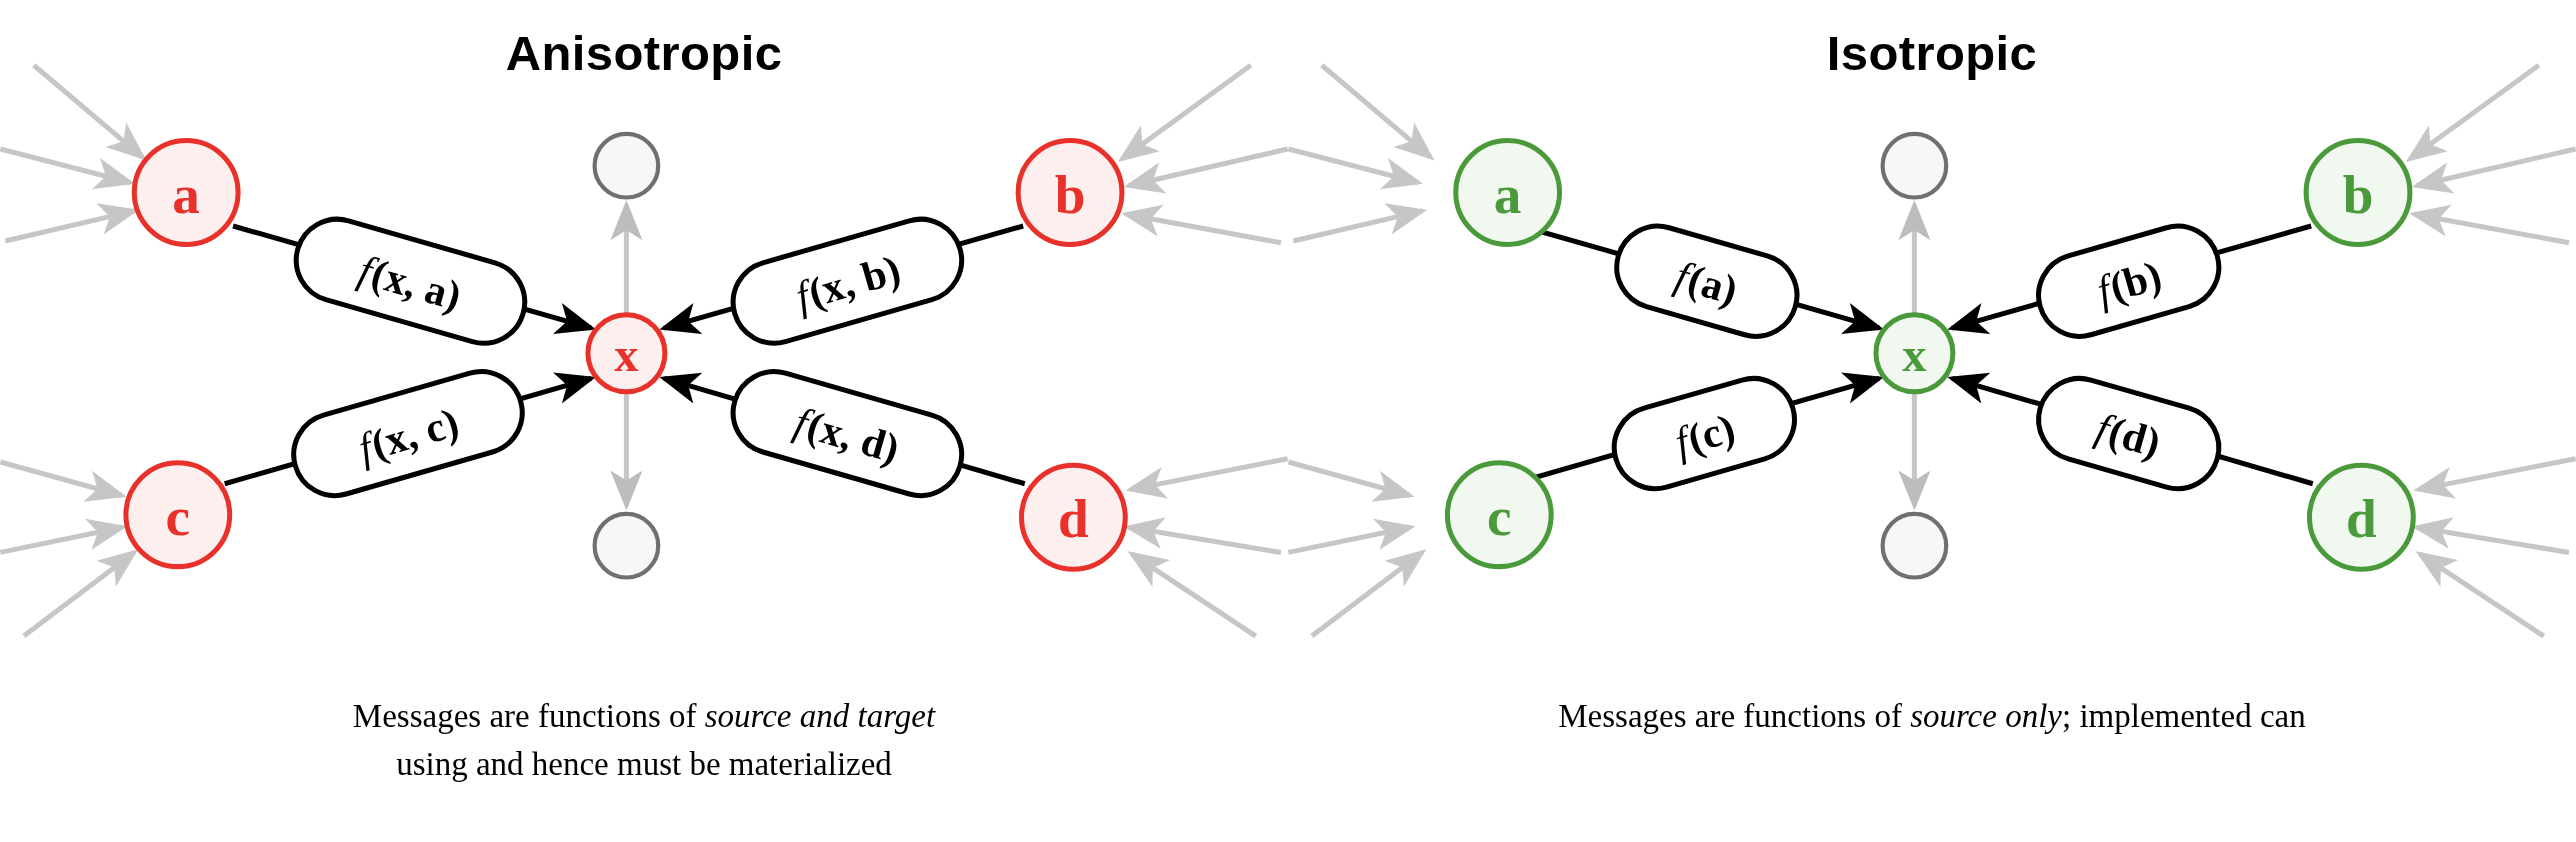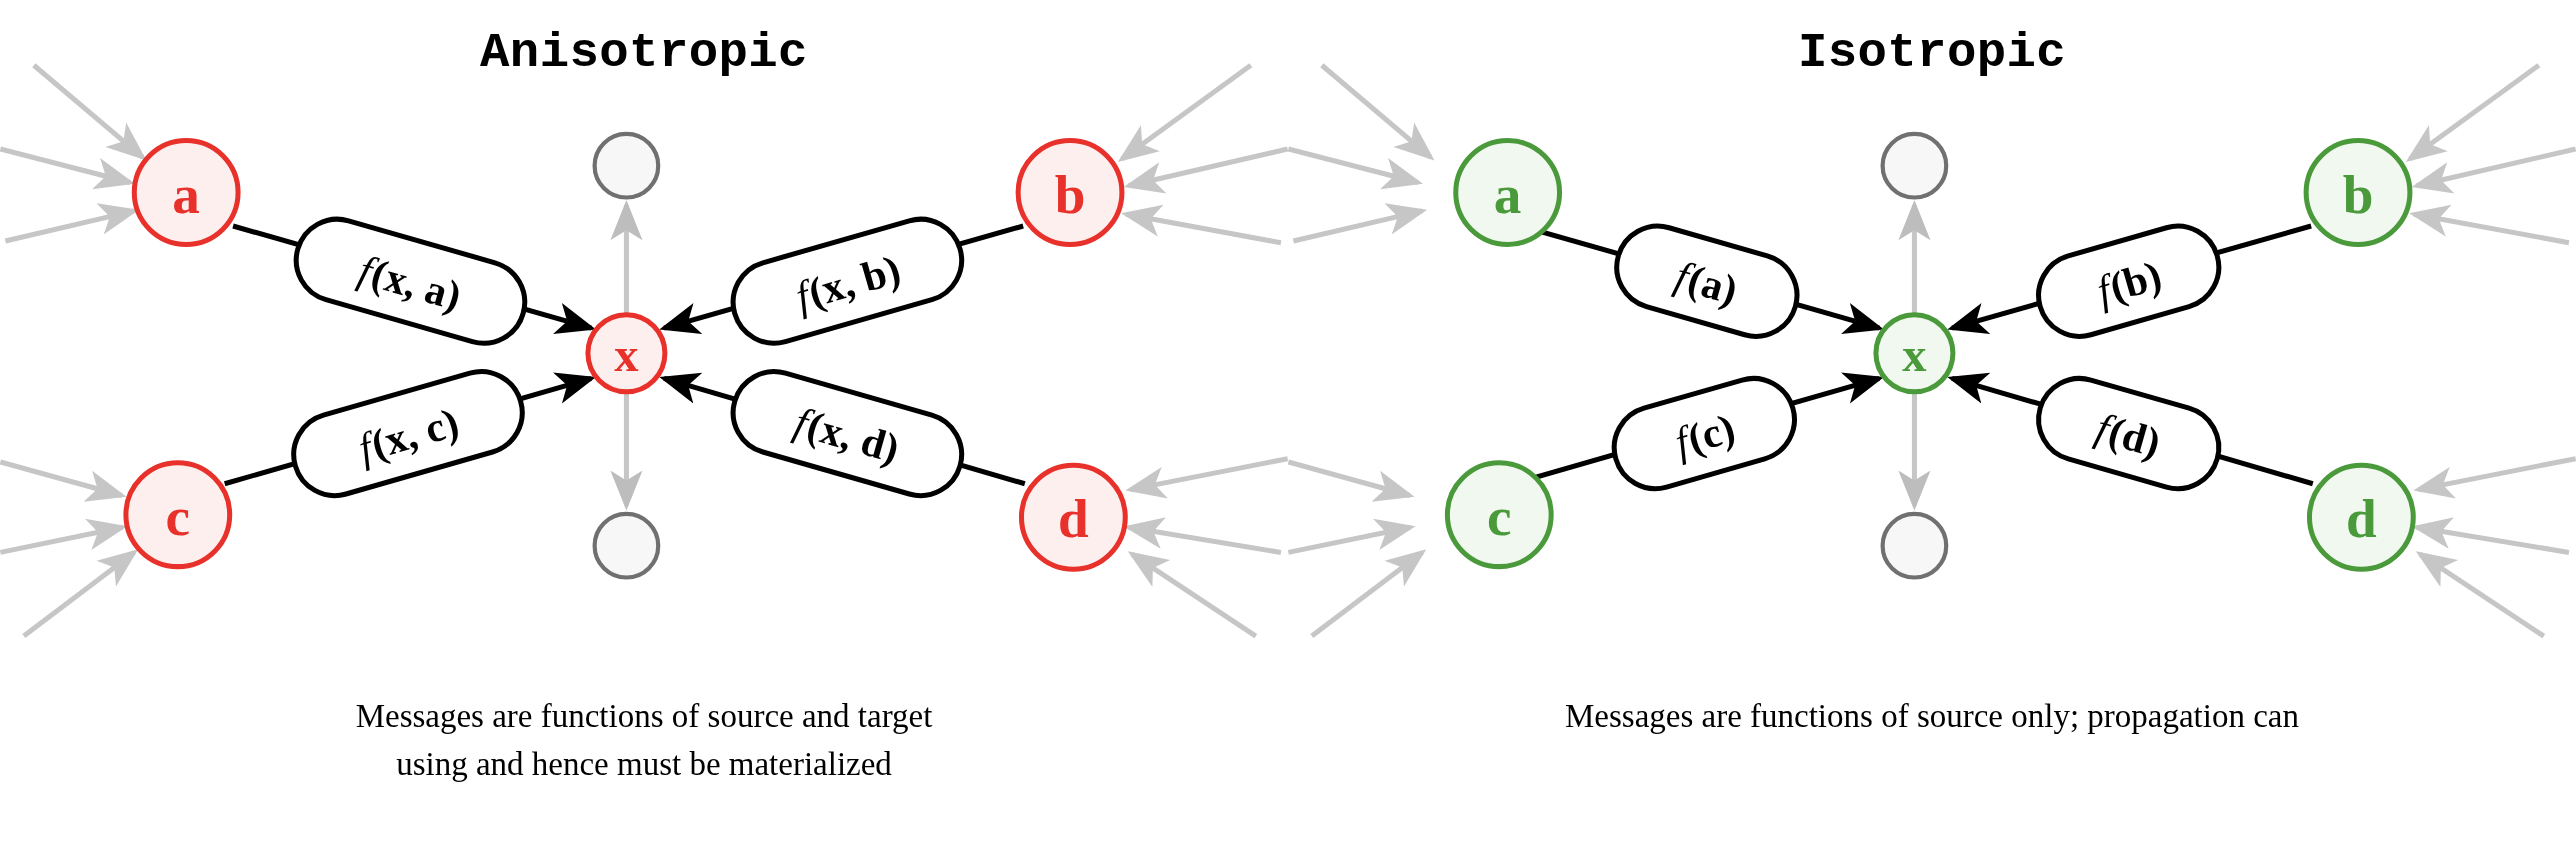--- a/index.html
+++ b/index.html
@@ -3,28 +3,28 @@
 <meta charset="utf-8">
 <style>
   html,body{margin:0;padding:0;background:#ffffff;}
   body{width:2576px;height:842px;overflow:hidden;font-family:"Liberation Serif",serif;}
   #root{position:relative;width:2576px;height:842px;background:#fff;}
   .panel{position:absolute;top:0;height:842px;width:1288px;}
   .panel-left{left:0;}
   .panel-right{left:1288px;}
   .panel-title{
     position:absolute;top:25px;left:0;width:100%;
-    text-align:center;font-family:Liberation Mono, monospace;
+    text-align:center;font-family:Liberation Sans, sans-serif;
     font-weight:bold;font-size:49px;color:#000;letter-spacing:0.4px;
   }
   .caption{
     position:absolute;left:0;width:100%;text-align:center;
     font-family:"Liberation Serif",serif;font-size:33px;color:#000;line-height:1.45;
   }
-  .caption .it{}
+  .caption .it{font-style:italic;}
   .cap-left{top:693px;}
   .cap-right{top:693px;}
   svg.graph{position:absolute;top:0;left:0;width:1288px;height:842px;}
   .node-circle{stroke-width:6;}
   .node-label{font-family:"Liberation Serif",serif;font-weight:bold;font-size:66px;text-anchor:middle;dominant-baseline:central;}
   .ghost-circle{fill:#f7f7f7;stroke:#707070;stroke-width:5;}
   .edge-line{stroke:#000;stroke-width:6;fill:none;}
   .ghost-line{stroke:#c6c6c6;stroke-width:6;fill:none;}
   .pill{fill:#ffffff;stroke:#000;stroke-width:6;}
   .pill-text{font-family:"Liberation Serif",serif;font-size:50px;text-anchor:middle;dominant-baseline:central;fill:#000;}
@@ -243,19 +243,19 @@
         <text class="node-label" x="1282" y="620" fill="#4a9a3c">d</text>
       </g>
       <g>
         <circle class="node-circle" cx="748" cy="422" r="46" fill="#f1f8ef" stroke="#4a9a3c"></circle>
         <text class="node-label" x="748" y="424" fill="#4a9a3c" style="font-size:58px">x</text>
       </g>
     </svg>
 
     <div class="caption cap-right">
       <div>
-        <span>Messages are functions of </span><span class="it">source only</span><span>; propagation can</span>
+        <span>Messages are functions of </span><span class="it">source only</span><span>; implemented can</span>
       </div>
     </div>
   </div>
 
 </div>
 
 
 </body></html>

